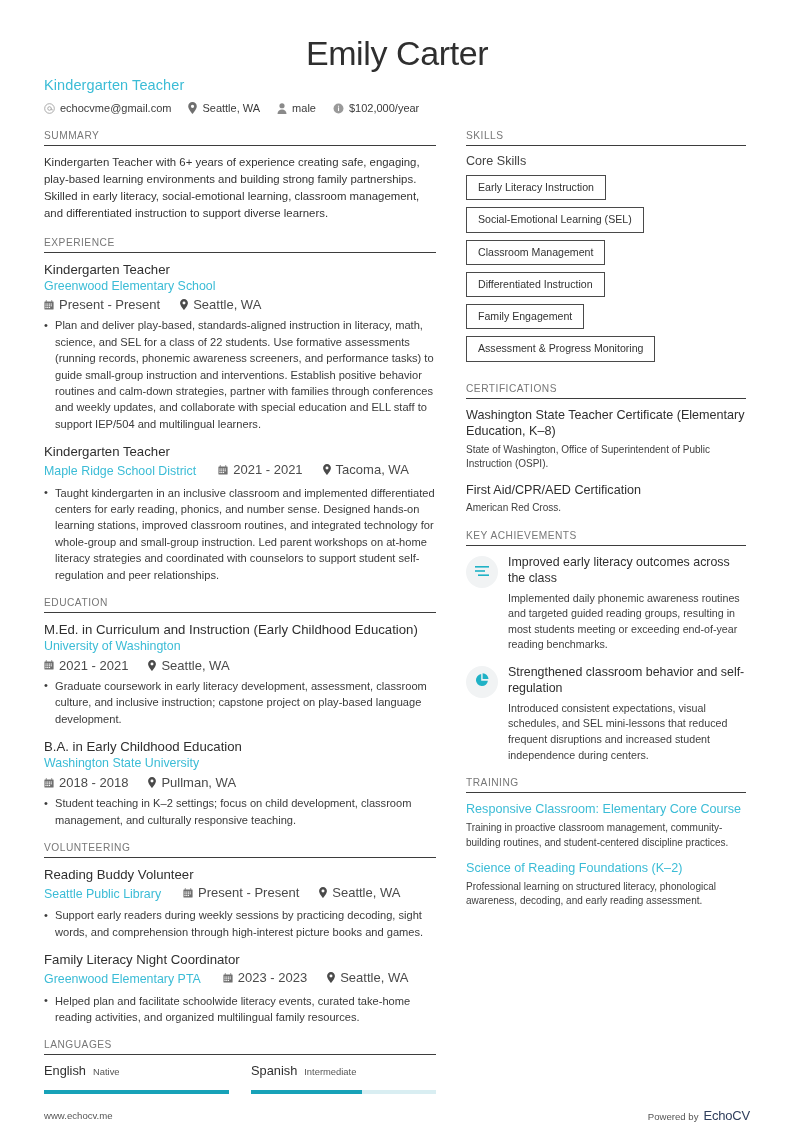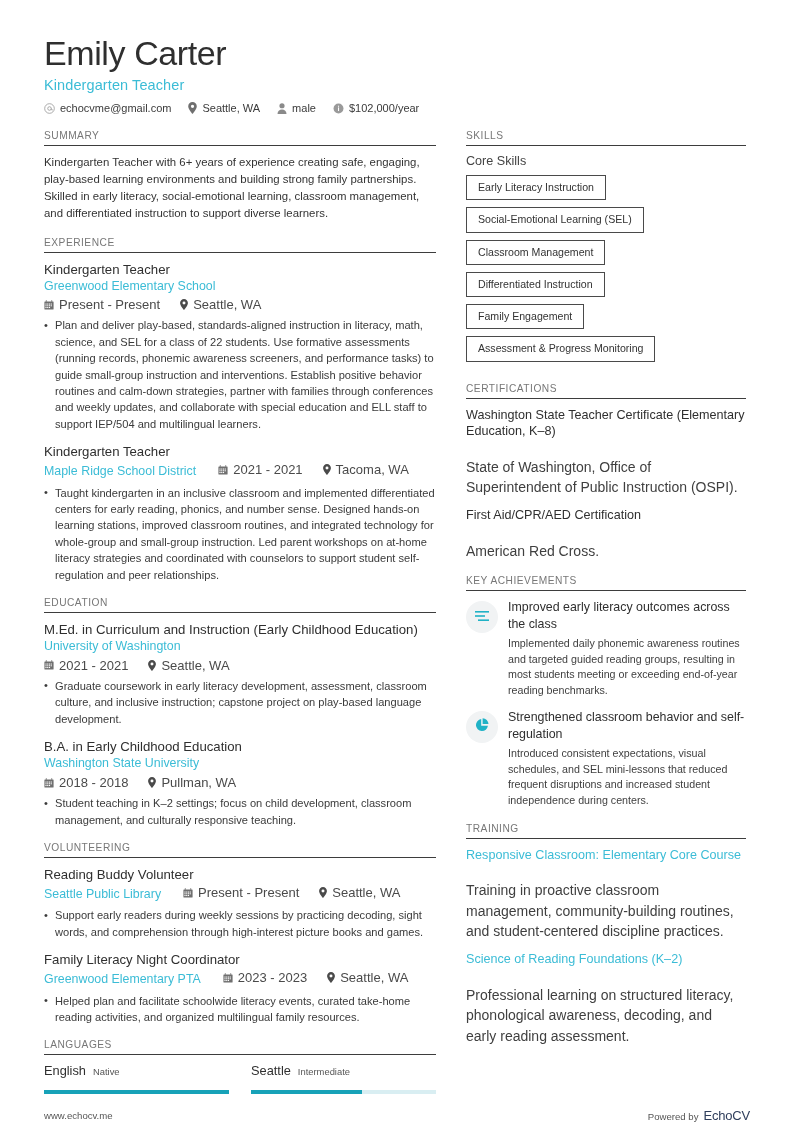--- a/index.html
+++ b/index.html
@@ -23,20 +23,21 @@
   }
 
   
   .header { margin-bottom: 16px; }
   .name {
     font-size: 34px;
     font-weight: 400;
     letter-spacing: -0.4px;
     color: #2f2f2f;
     line-height: 1.15;
+    text-align: center;
   }
   .job-title {
     font-size: 14.5px;
     color: #3bbcd6;
     margin-top: 4px;
     letter-spacing: 0.1px;
   }
   .contact-row {
     display: flex;
     align-items: center;
@@ -151,24 +152,24 @@
   }
   .skill-pill-row { display: block; }
 
   
   .cert-name {
     font-size: 12.6px;
     color: #2f2f2f;
     line-height: 1.32;
   }
   .cert-desc {
-    font-size: 14px;
+    font-size: 10px;
     line-height: 1.45;
     color: #3f3f3f;
-    margin-top: 17px;
+    margin-top: 3px;
   }
   .cert-block { margin-bottom: 10px; }
   .cert-block:last-child { margin-bottom: 0; }
 
   .training-name {
     font-size: 12.6px;
     color: #3bbcd6;
     line-height: 1.33;
   }
 
@@ -568,21 +569,21 @@
               <span class="lang-name">English</span>
               <span class="lang-level">Native</span>
             </div>
             <div class="lang-bar">
               <div class="lang-bar-fill" style="width: 100%;"></div>
             </div>
           </div>
 
           <div class="lang">
             <div class="lang-label">
-              <span class="lang-name">Seattle</span>
+              <span class="lang-name">Spanish</span>
               <span class="lang-level">Intermediate</span>
             </div>
             <div class="lang-bar">
               <div class="lang-bar-fill" style="width: 60%;"></div>
             </div>
           </div>
 
         </div>
       </div>
 

